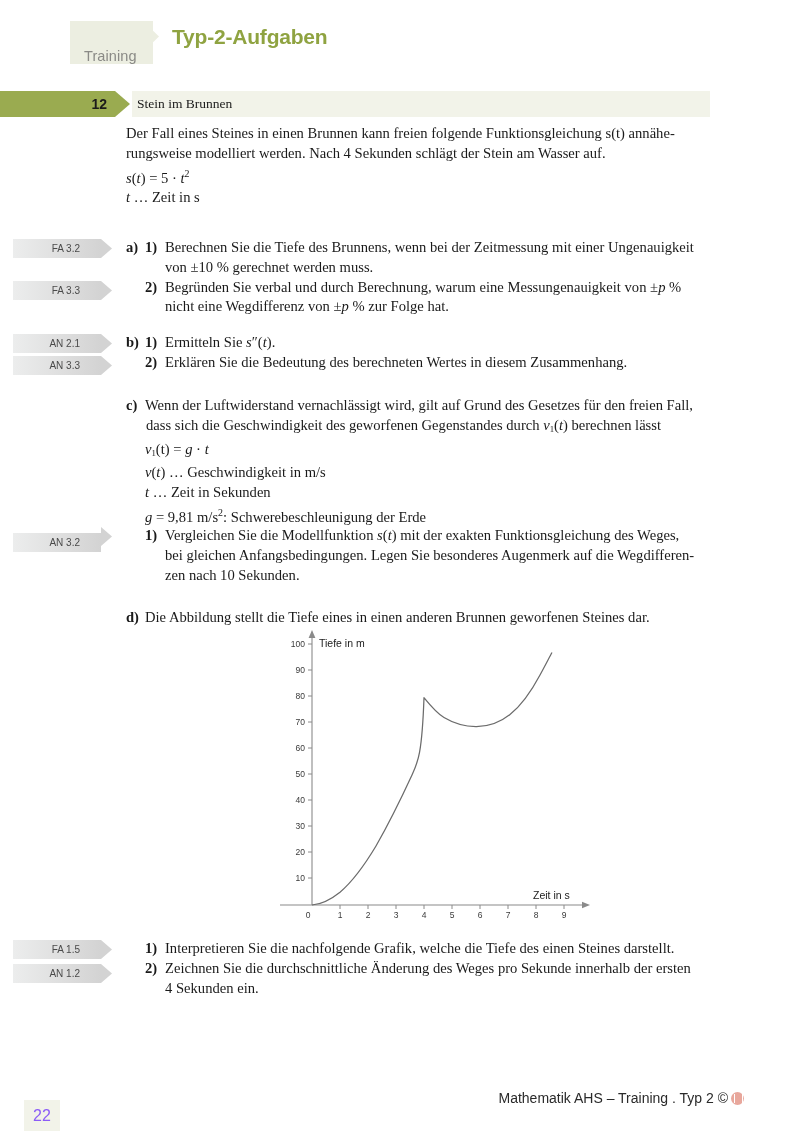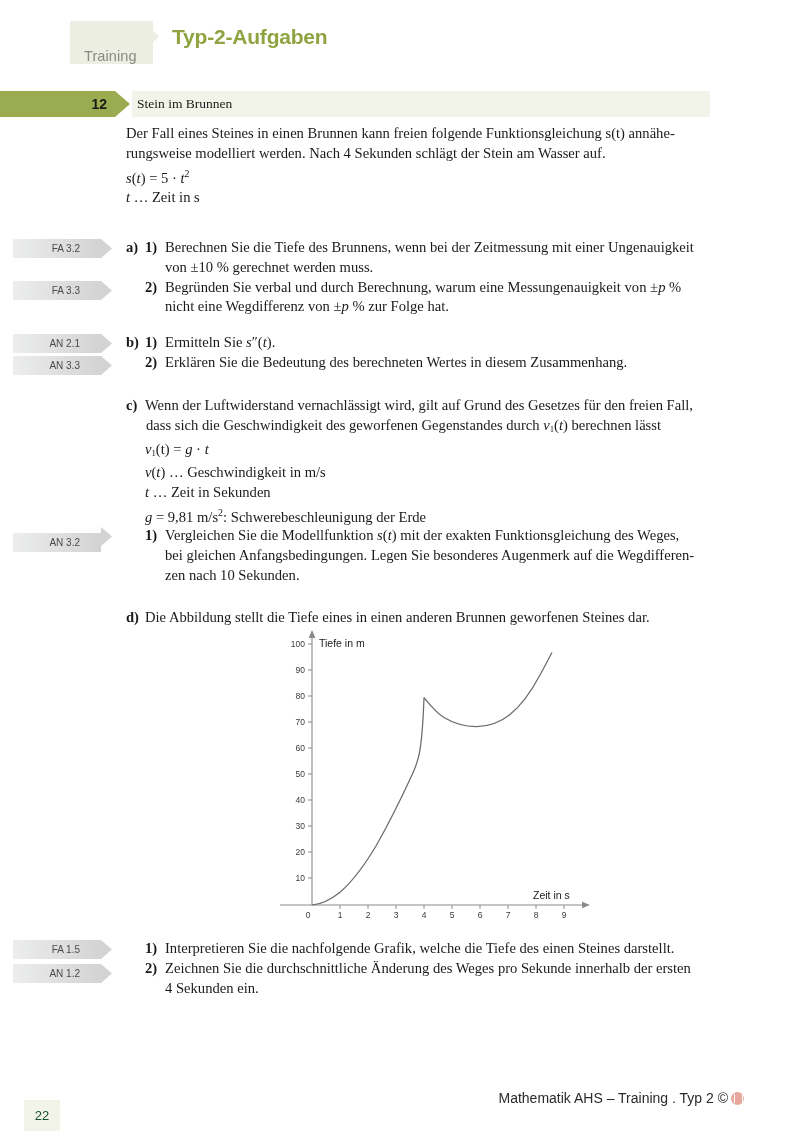--- a/index.html
+++ b/index.html
@@ -202,22 +202,22 @@
     width: 36px; height: 31px;
     background: #f2f3e9;
   }
   .page-num {
     position: absolute;
     left: 0; top: 0;
     width: 36px; height: 31px;
     line-height: 31px;
     text-align: center;
     font-family: "Liberation Sans", sans-serif;
-    font-size: 13px;
-    color: #14532d;
+    font-size: 16px;
+    color: #8b5cf6;
   }
 </style>
 </head>
 <body>
 
 <div class="header">
   <div class="training-tag">
     <span>Training</span>
   </div>
   <div class="training-arrow"></div>

